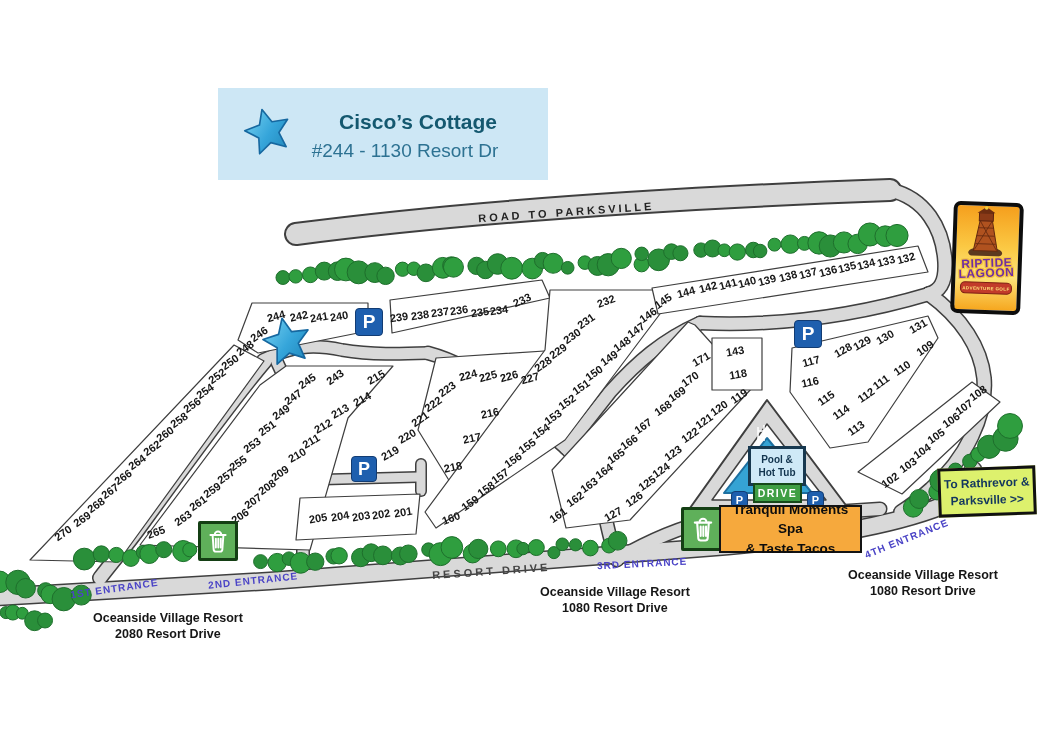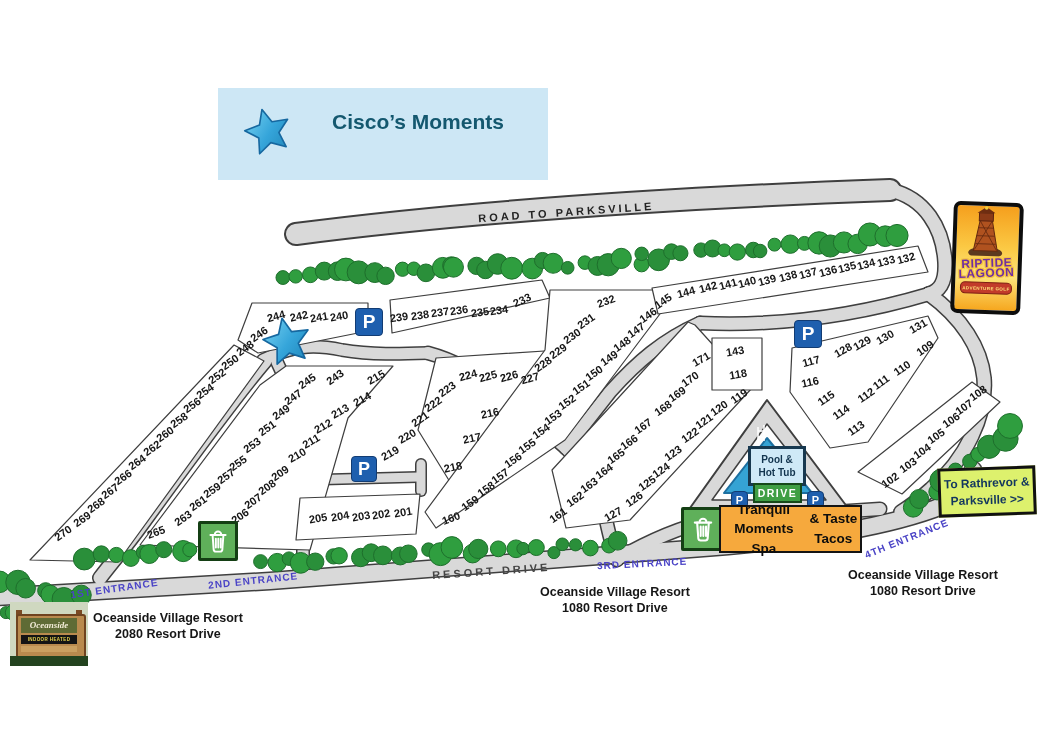--- a/index.html
+++ b/index.html
@@ -43,21 +43,21 @@
      display:flex;align-items:center;justify-content:center;}
 
   .pool-label{left:748px;top:446px;width:52px;height:34px;background:#cfe9f7;
      border:3px solid #17384f;color:#12344e;font:700 10px "Liberation Sans",sans-serif;
      display:flex;flex-direction:column;align-items:center;justify-content:center;line-height:1.3;}
   .entry{left:753px;top:483px;width:45px;height:16px;background:#3f9e44;border:2px solid #16491a;
      color:#fff;font:700 10.5px "Liberation Sans",sans-serif;letter-spacing:1.5px;
      display:flex;align-items:center;justify-content:center;}
   .spa{left:719px;top:505px;width:139px;height:44px;background:#f6a93d;border:2px solid #141414;
      color:#0d0d0d;font:700 13.5px "Liberation Sans",sans-serif;line-height:1.45;
-     display:flex;align-items:center;justify-content:center;text-align:center;}
+     display:flex;flex-direction:column;align-items:center;justify-content:center;text-align:center;}
   .direction{left:938px;top:467px;width:92px;height:43px;background:#ddf16d;border:3px solid #111;
      color:#13365f;font:700 12px "Liberation Sans",sans-serif;line-height:1.4;
      display:flex;flex-direction:column;align-items:center;justify-content:center;
      transform:rotate(-2deg);text-align:center;}
 
   .riptide{left:952px;top:202px;width:62px;height:104px;border:4px solid #0d0d0d;border-radius:7px;
      background:linear-gradient(180deg,#f59f1d 0%,#fbc944 40%,#fde47a 68%,#f6a71f 100%);
      transform:rotate(2deg);overflow:hidden;text-align:center;}
   .riptide-name{font:900 12px "Liberation Sans",sans-serif;letter-spacing:.5px;color:#7030a0;
      line-height:1.05;transform:rotate(-4deg);margin-top:-3px;
@@ -494,31 +494,22 @@
       <path d="M19,38 h20 M20,30 h18 M21,22 h16 M18,44 L35,15 M40,44 L23,15" stroke="#63290f" stroke-width="0.8" fill="none"></path>
       <rect x="22" y="7" width="14" height="8" fill="#8a3a17" stroke="#5c2410" stroke-width="1"></rect>
       <polygon points="20,7 38,7 29,1" fill="#6e2d11"></polygon>
       <circle cx="29" cy="2" r="1.8" fill="#f4d03f"></circle>
     </svg>
     <div class="riptide-name">RIPTIDE</div>
     <div class="riptide-name">LAGOON</div>
     <div class="ribbon">ADVENTURE GOLF</div>
   </div>
 
-  <div class="abs osign">
-    <div class="post" style="left:6px;"></div>
-      <div class="post" style="left:66px;"></div>
-    <div class="board">
-      <div class="face">Oceanside</div>
-      <div class="band">INDOOR HEATED POOL</div>
-      <div class="low"></div>
-    </div>
-    <div class="foot"></div>
-  </div>
 
   <div class="abs banner">
     <svg width="56" height="56">
       <use href="#star5" width="56" height="56" transform="rotate(-15 28 28)"></use>
     </svg>
-    <div class="title">Cisco’s Moments</div>
+    <div class="title">Cisco’s Cottage</div>
+    <div class="sub">#244 - 1130 Resort Dr</div>
   </div>
 
 </div>
 
 </body></html>

